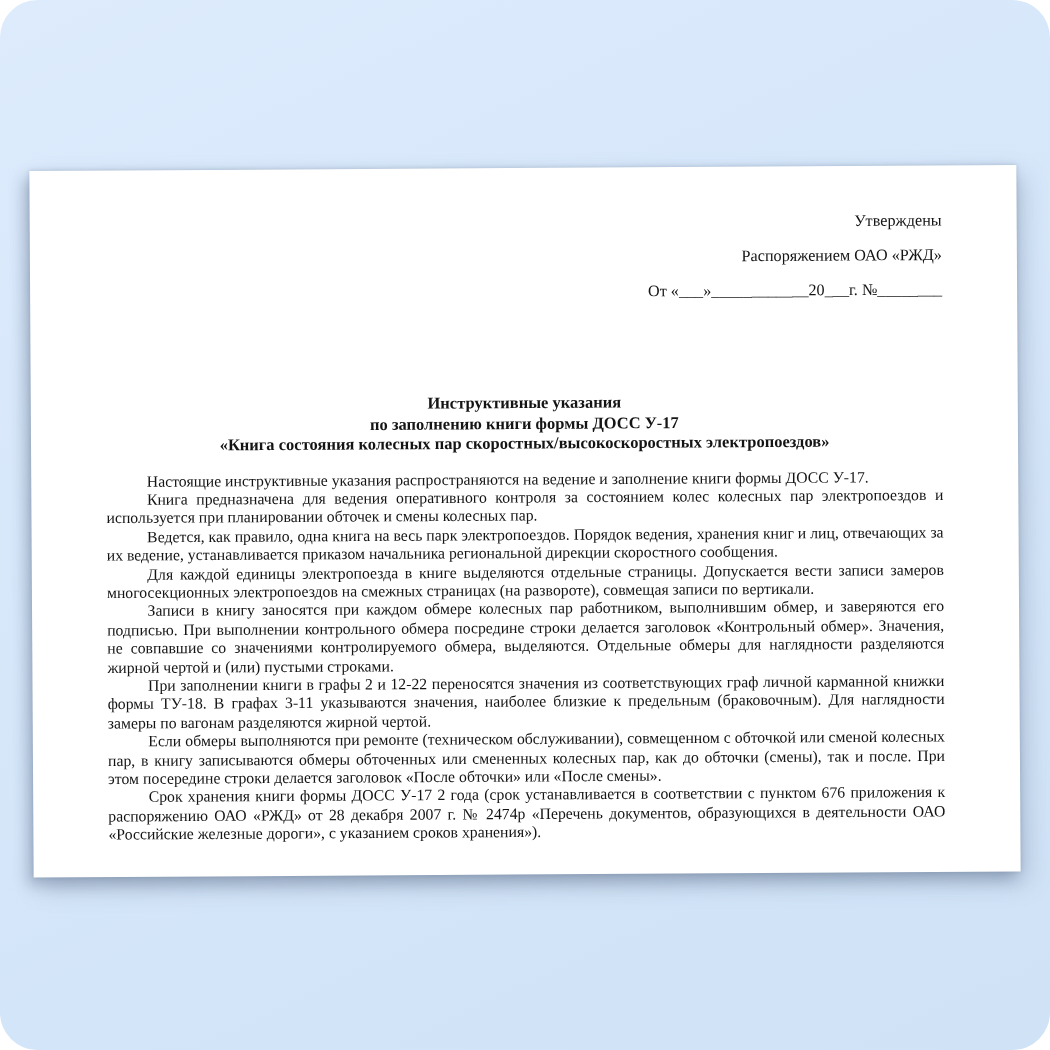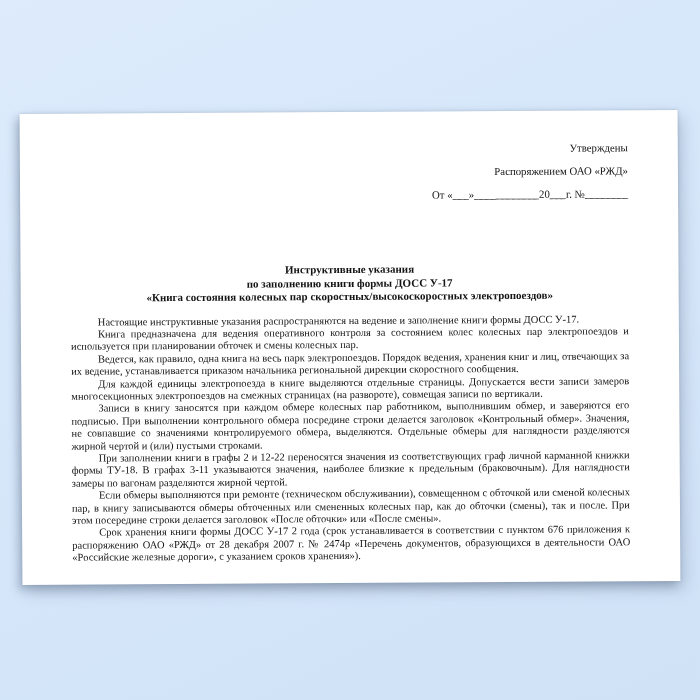--- a/index.html
+++ b/index.html
@@ -2,20 +2,21 @@
 <html><head>
 <meta charset="utf-8">
 <style>
   html, body { margin: 0; padding: 0; }
   .stage {
     position: relative;
     width: 700px;
     height: 700px;
     overflow: hidden;
     background: linear-gradient(155deg, #ddebfc 0%, #d6e7fa 45%, #cfe2f6 100%);
+    border-radius: 25px;
   }
   .page {
     position: absolute;
     left: 21px;
     top: 112px;
     width: 658px;
     height: 471px;
     box-sizing: border-box;
     padding: 26px 50px 0 50px;
     background: #ffffff;

